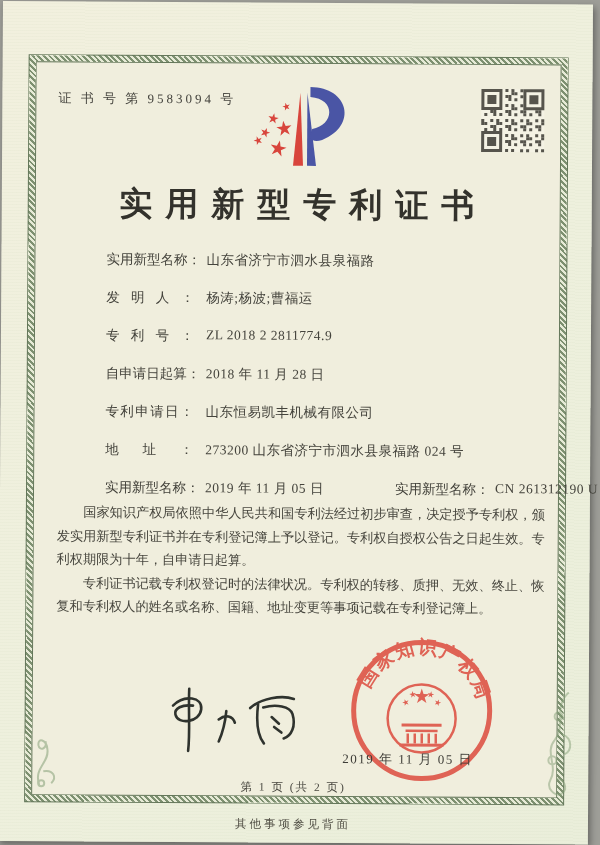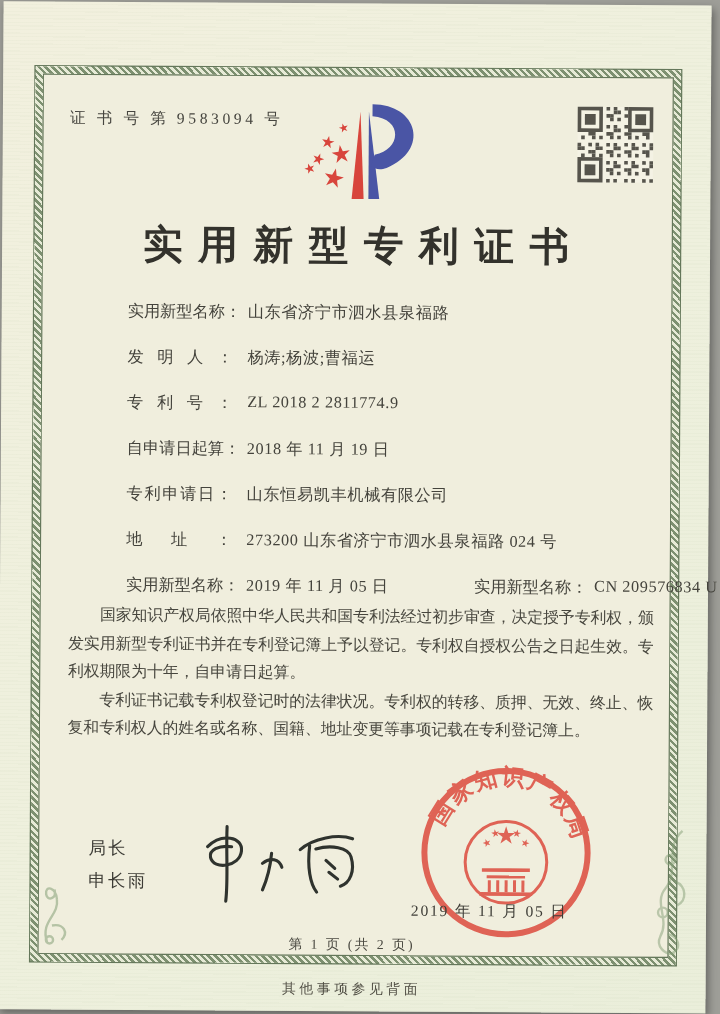--- a/index.html
+++ b/index.html
@@ -187,45 +187,41 @@
     <div class="frow">
       <span class="flabel">实用新型名称：</span><span class="fvalue">山东省济宁市泗水县泉福路</span>
     </div>
     <div class="frow">
       <span class="flabel">发明人：</span><span class="fvalue">杨涛;杨波;曹福运</span>
     </div>
     <div class="frow">
       <span class="flabel">专利号：</span><span class="fvalue">ZL 2018 2 2811774.9</span>
     </div>
     <div class="frow">
-      <span class="flabel">自申请日起算：</span><span class="fvalue">2018 年 11 月 19 日</span>
+      <span class="flabel">自申请日起算：</span><span class="fvalue">2018 年 11 月 28 日</span>
     </div>
     <div class="frow">
       <span class="flabel">专利申请日：</span><span class="fvalue">山东恒易凯丰机械有限公司</span>
     </div>
     <div class="frow">
       <span class="flabel">地址：</span><span class="fvalue">273200 山东省济宁市泗水县泉福路 024 号</span>
     </div>
     <div class="frow">
       <span class="flabel">实用新型名称：</span><span class="fvalue">2019 年 11 月 05 日</span>
       <span class="pair2">
-        <span class="flabel">实用新型名称：</span><span class="fvalue">CN 209576834 U</span>
+        <span class="flabel">实用新型名称：</span><span class="fvalue">CN 261312190 U</span>
       </span>
     </div>
   </div>
 
   <div class="body-text">
     <p>国家知识产权局依照中华人民共和国专利法经过初步审查，决定授予专利权，颁发实用新型专利证书并在专利登记簿上予以登记。专利权自授权公告之日起生效。专利权期限为十年，自申请日起算。</p>
     <p>专利证书记载专利权登记时的法律状况。专利权的转移、质押、无效、终止、恢复和专利权人的姓名或名称、国籍、地址变更等事项记载在专利登记簿上。</p>
   </div>
 
-  <div class="sig-block">
-    <div>局长</div>
-    <div>申长雨</div>
-  </div>
 
   <svg class="signature" viewBox="0 0 160 78">
     <g fill="none" stroke="#2f332e" stroke-width="2.6" stroke-linecap="round" transform="rotate(-3 80 39)">
       <path d="M30,8 C28,30 29,52 26,70"></path>
       <path d="M13,24 C25,13 43,17 41,29 C39,42 17,44 15,33 C14,27 22,23 33,25"></path>
       <path d="M66,32 C64,46 61,54 57,62"></path>
       <path d="M58,40 C65,35 72,37 74,44"></path>
       <path d="M90,30 C101,21 122,18 134,23"></path>
       <path d="M98,27 C95,45 97,59 102,66"></path>
       <path d="M103,30 C116,27 130,30 132,38 C135,50 130,60 122,62"></path>

